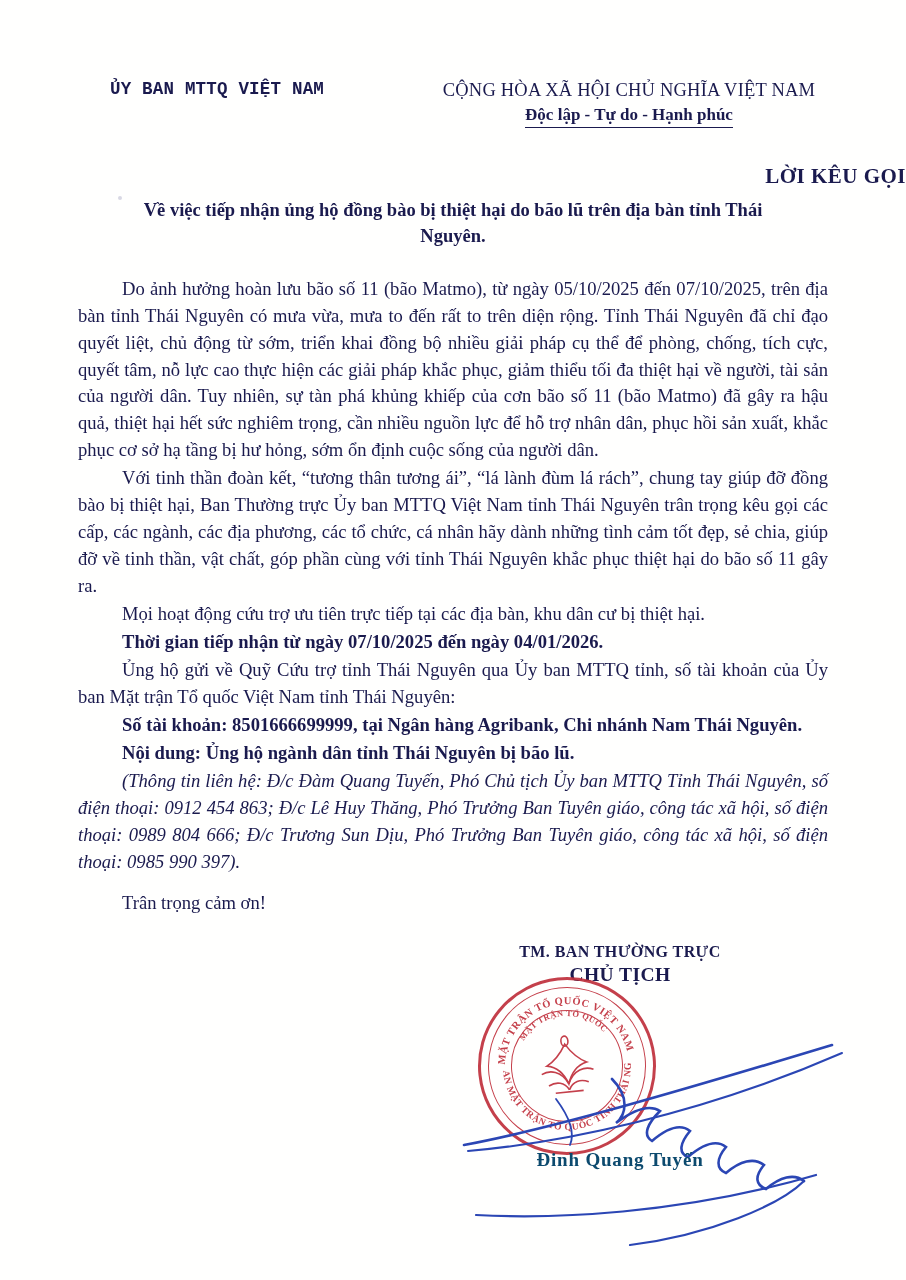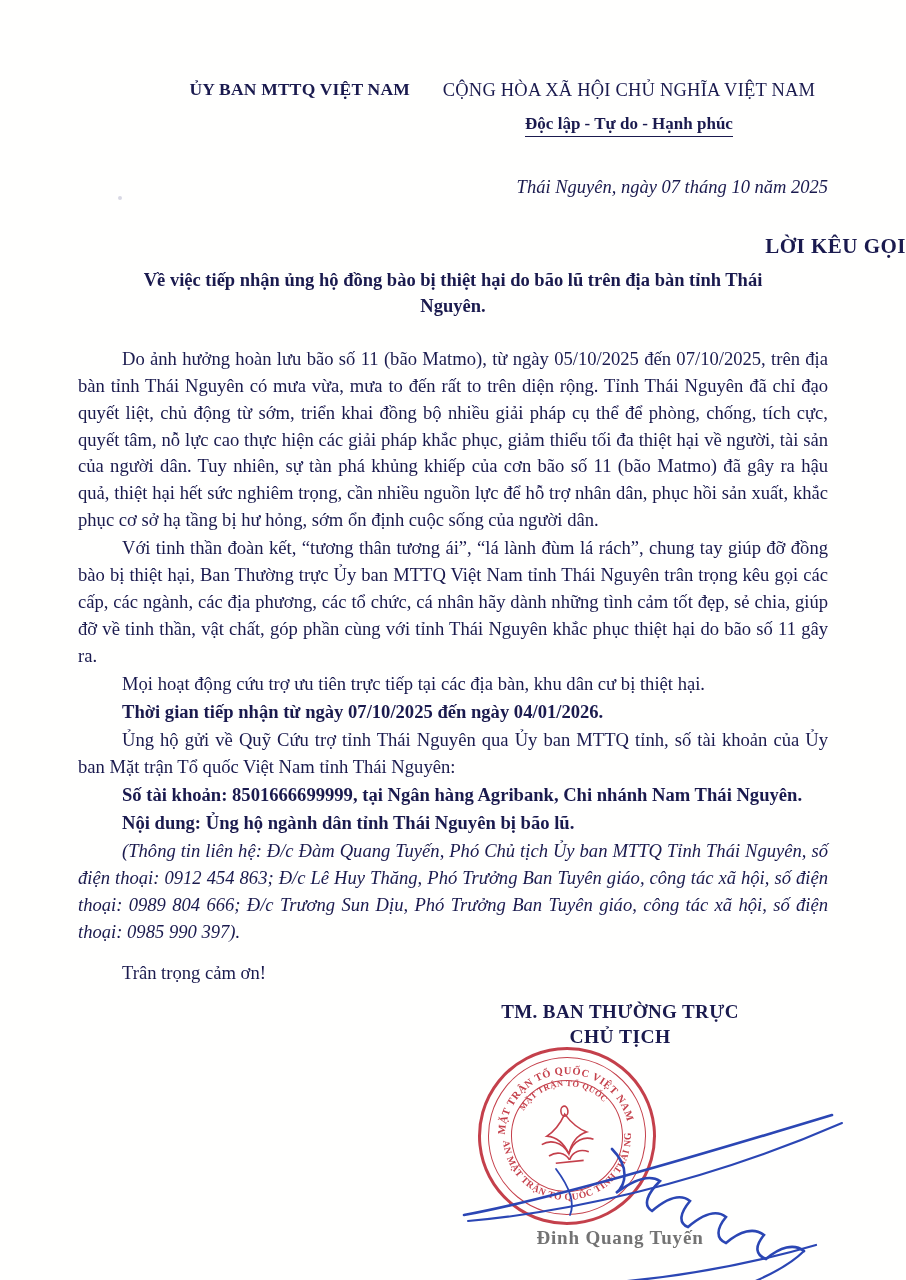--- a/index.html
+++ b/index.html
@@ -24,22 +24,23 @@
   }
   
   .header {
     display: flex;
     justify-content: space-between;
     padding: 78px 62px 0 110px;
     align-items: flex-start;
   }
   .org-block {
     width: 300px;
-    text-align: right;
+    text-align: left;
     line-height: 1.28;
+    font-family: Liberation Mono, monospace;
   }
   .org-line1, .org-line2 {
     font-weight: bold;
     font-size: 17.5px;
     letter-spacing: 0.2px;
   }
   .org-line2 {
     display: inline-block;
     border-bottom: 1.6px solid #1a1a4e;
     padding-bottom: 1px;
@@ -53,21 +54,21 @@
     font-weight: normal;
     font-size: 18.5px;
     letter-spacing: 0.2px;
   }
   .nation-line2 {
     font-weight: bold;
     font-size: 17px;
     display: inline-block;
     border-bottom: 1.6px solid #1a1a4e;
     padding-bottom: 1px;
-    margin-top: 11px;
+    margin-top: 2px;
     text-align: right;
   }
   .date-line {
     text-align: right;
     font-style: italic;
     font-size: 18.5px;
     padding: 40px 78px 0 0;
   }
   
   .title-main {
@@ -116,39 +117,40 @@
   .sign-title {
     position: absolute;
     left: 430px;
     top: 0;
     width: 380px;
     text-align: center;
     line-height: 1.35;
   }
   .sign-title .l1 {
     font-weight: bold;
-    font-size: 19px;
+    font-size: 16px;
     letter-spacing: 0.4px;
+    margin-top: 12px;
   }
   .sign-title .l2 {
     font-weight: bold;
     font-size: 19.5px;
     letter-spacing: 0.4px;
     text-align: center;
   }
   .sign-name {
     position: absolute;
     left: 430px;
-    top: 228px;
+    top: 220px;
     width: 380px;
     text-align: center;
     font-weight: bold;
     font-size: 19px;
     letter-spacing: 0.8px;
-    color: #737373;
+    color: #0c4a6e;
   }
   
   .seal {
     position: absolute;
     left: 478px;
     top: 48px;
     width: 178px;
     height: 178px;
     border-radius: 50%;
     border: 3px solid #c0303c;
@@ -201,21 +203,20 @@
   <div class="header">
     <div class="org-block">
       <div class="org-line1">ỦY BAN MTTQ VIỆT NAM</div>
     </div>
     <div class="nation-block">
       <div class="nation-line1">CỘNG HÒA XÃ HỘI CHỦ NGHĨA VIỆT NAM</div>
       <div><span class="nation-line2">Độc lập - Tự do - Hạnh phúc</span></div>
     </div>
   </div>
 
-  <div class="date-line">Thái Nguyên, ngày 07 tháng 10 năm 2025</div>
 
   <div class="title-main">LỜI KÊU GỌI</div>
   <div class="title-sub">Về việc tiếp nhận ủng hộ đồng bào bị thiệt hại do bão lũ trên địa bàn tỉnh Thái Nguyên.</div>
 
   <div class="body-text">
     <p>Do ảnh hưởng hoàn lưu bão số 11 (bão Matmo), từ ngày 05/10/2025 đến 07/10/2025, trên địa bàn tỉnh Thái Nguyên có mưa vừa, mưa to đến rất to trên diện rộng. Tỉnh Thái Nguyên đã chỉ đạo quyết liệt, chủ động từ sớm, triển khai đồng bộ nhiều giải pháp cụ thể để phòng, chống, tích cực, quyết tâm, nỗ lực cao thực hiện các giải pháp khắc phục, giảm thiểu tối đa thiệt hại về người, tài sản của người dân. Tuy nhiên, sự tàn phá khủng khiếp của cơn bão số 11 (bão Matmo) đã gây ra hậu quả, thiệt hại hết sức nghiêm trọng, cần nhiều nguồn lực để hỗ trợ nhân dân, phục hồi sản xuất, khắc phục cơ sở hạ tầng bị hư hỏng, sớm ổn định cuộc sống của người dân.</p>
     <p>Với tinh thần đoàn kết, “tương thân tương ái”, “lá lành đùm lá rách”, chung tay giúp đỡ đồng bào bị thiệt hại, Ban Thường trực Ủy ban MTTQ Việt Nam tỉnh Thái Nguyên trân trọng kêu gọi các cấp, các ngành, các địa phương, các tổ chức, cá nhân hãy dành những tình cảm tốt đẹp, sẻ chia, giúp đỡ về tinh thần, vật chất, góp phần cùng với tỉnh Thái Nguyên khắc phục thiệt hại do bão số 11 gây ra.</p>
     <p>Mọi hoạt động cứu trợ ưu tiên trực tiếp tại các địa bàn, khu dân cư bị thiệt hại.</p>
     <p class="bold">Thời gian tiếp nhận từ ngày 07/10/2025 đến ngày 04/01/2026.</p>
     <p>Ủng hộ gửi về Quỹ Cứu trợ tỉnh Thái Nguyên qua Ủy ban MTTQ tỉnh, số tài khoản của Ủy ban Mặt trận Tổ quốc Việt Nam tỉnh Thái Nguyên:</p>

